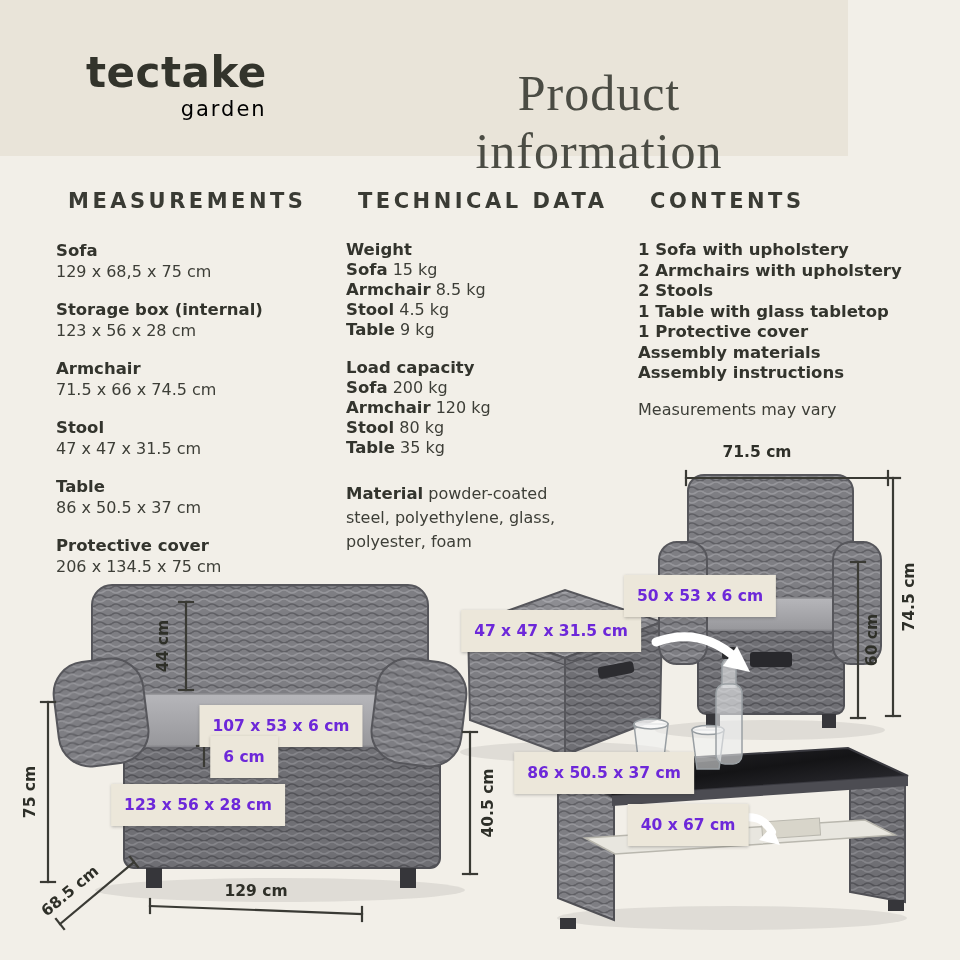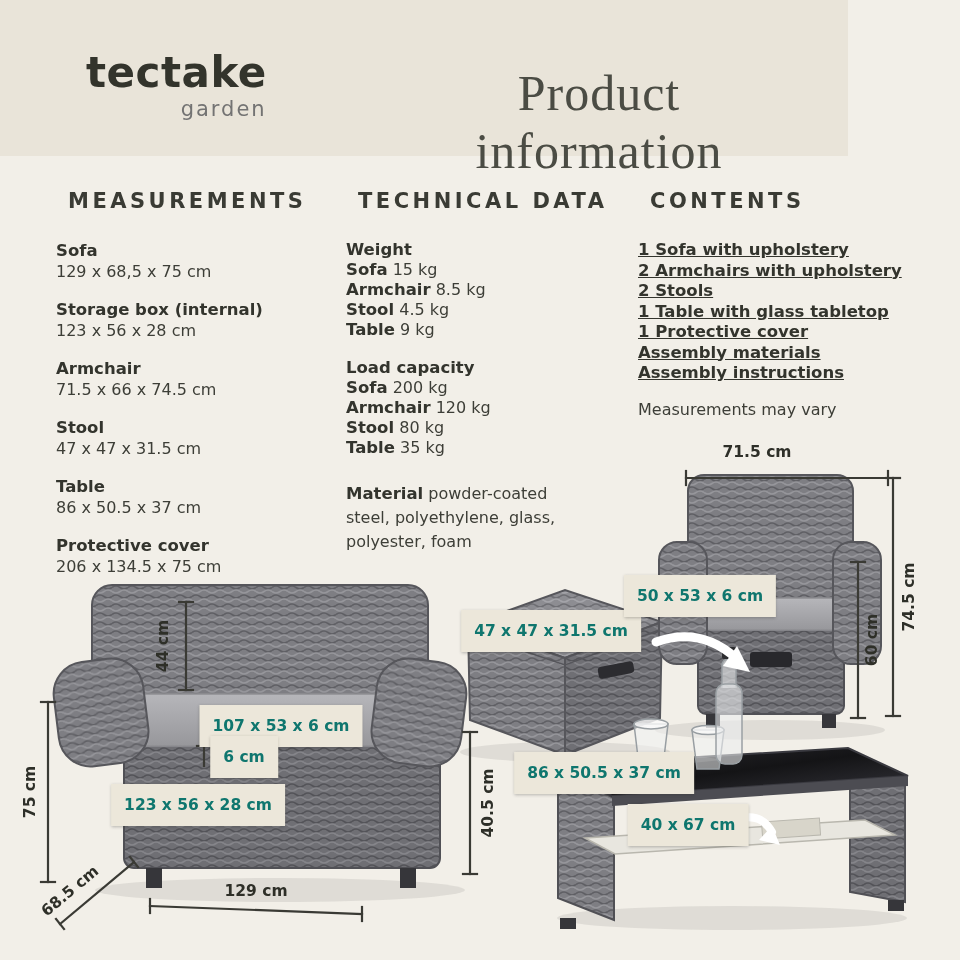--- a/index.html
+++ b/index.html
@@ -7,21 +7,21 @@
     width:960px;height:960px;overflow:hidden;
     background:#f2efe8;color:#33342d;
     font-family:"DejaVu Sans","Liberation Sans",sans-serif;
   }
   .page{position:relative;width:848px;height:960px;}
 
   
   .topbar{position:relative;height:156px;background:#e9e4d9;}
   .logo{position:absolute;left:86px;top:52px;}
   .logo-main{font-size:42px;font-weight:700;color:#33342c;letter-spacing:.5px;line-height:1;}
-  .logo-sub{font-size:21px;font-weight:400;color:#737373;letter-spacing:2px;text-align:right;line-height:1;margin-top:5px;}
+  .logo-sub{font-size:21px;font-weight:400;color:#000000;letter-spacing:2px;text-align:right;line-height:1;margin-top:5px;}
   .title{position:absolute;left:380px;right:30px;top:56px;margin:8px;text-align:center;
     font-family:"Liberation Serif","DejaVu Serif",serif;font-weight:400;font-size:50px;color:#4b4c44;letter-spacing:1px;}
 
   
   .info{position:absolute;top:188px;left:56px;display:flex;}
   .col-measure{width:290px;}
   .col-tech{width:292px;}
   .col-contents{width:300px;}
   .col h2{margin:0 0 26px 12px;font-size:21px;font-weight:600;letter-spacing:3.5px;color:#3a3b34;line-height:26px;}
 
@@ -29,28 +29,28 @@
   .m-item .lbl{display:block;font-weight:700;font-size:16.5px;line-height:21px;}
   .m-item .val{display:block;font-size:16px;line-height:21px;color:#3d3e37;}
 
   .t-group{margin-bottom:18px;}
   .t-title{font-weight:700;font-size:16.5px;line-height:20px;}
   .t-line{font-size:16px;line-height:20px;color:#3d3e37;}
   .t-line .lbl{font-weight:700;font-size:16.5px;color:#33342d;}
   .t-material{margin:24px 0 0 0;font-size:16px;line-height:24px;width:246px;color:#3d3e37;}
   .t-material .lbl{font-weight:700;font-size:16.5px;color:#33342d;}
 
-  .c-item{font-weight:700;font-size:16.5px;line-height:20.5px;text-decoration:underline;}
+  .c-item{font-weight:700;font-size:16.5px;line-height:20.5px;}
   .c-note{margin-top:16px;font-size:16px;color:#3d3e37;}
 
   
   .diagram{position:absolute;left:0;top:450px;width:960px;height:510px;}
   .diagram svg{position:absolute;left:0;top:0;}
   .badge{position:absolute;transform:translate(-50%,-50%);background:#ece7da;
-    padding:12px 13px;font-weight:700;font-size:15.5px;color:#0f766e;white-space:nowrap;
+    padding:12px 13px;font-weight:700;font-size:15.5px;color:#6d28d9;white-space:nowrap;
     box-shadow:0 1px 3px rgba(40,40,35,.3);}
   .dim{position:absolute;transform:translate(-50%,-50%);font-weight:700;font-size:15.5px;
     color:#2e2f28;white-space:nowrap;}
   .dim-rot{transform:translate(-50%,-50%) rotate(-90deg);}
   .dim-diag{transform:translate(-50%,-50%) rotate(-40deg);}
 </style>
 </head>
 <body>
 
 <div class="page">

